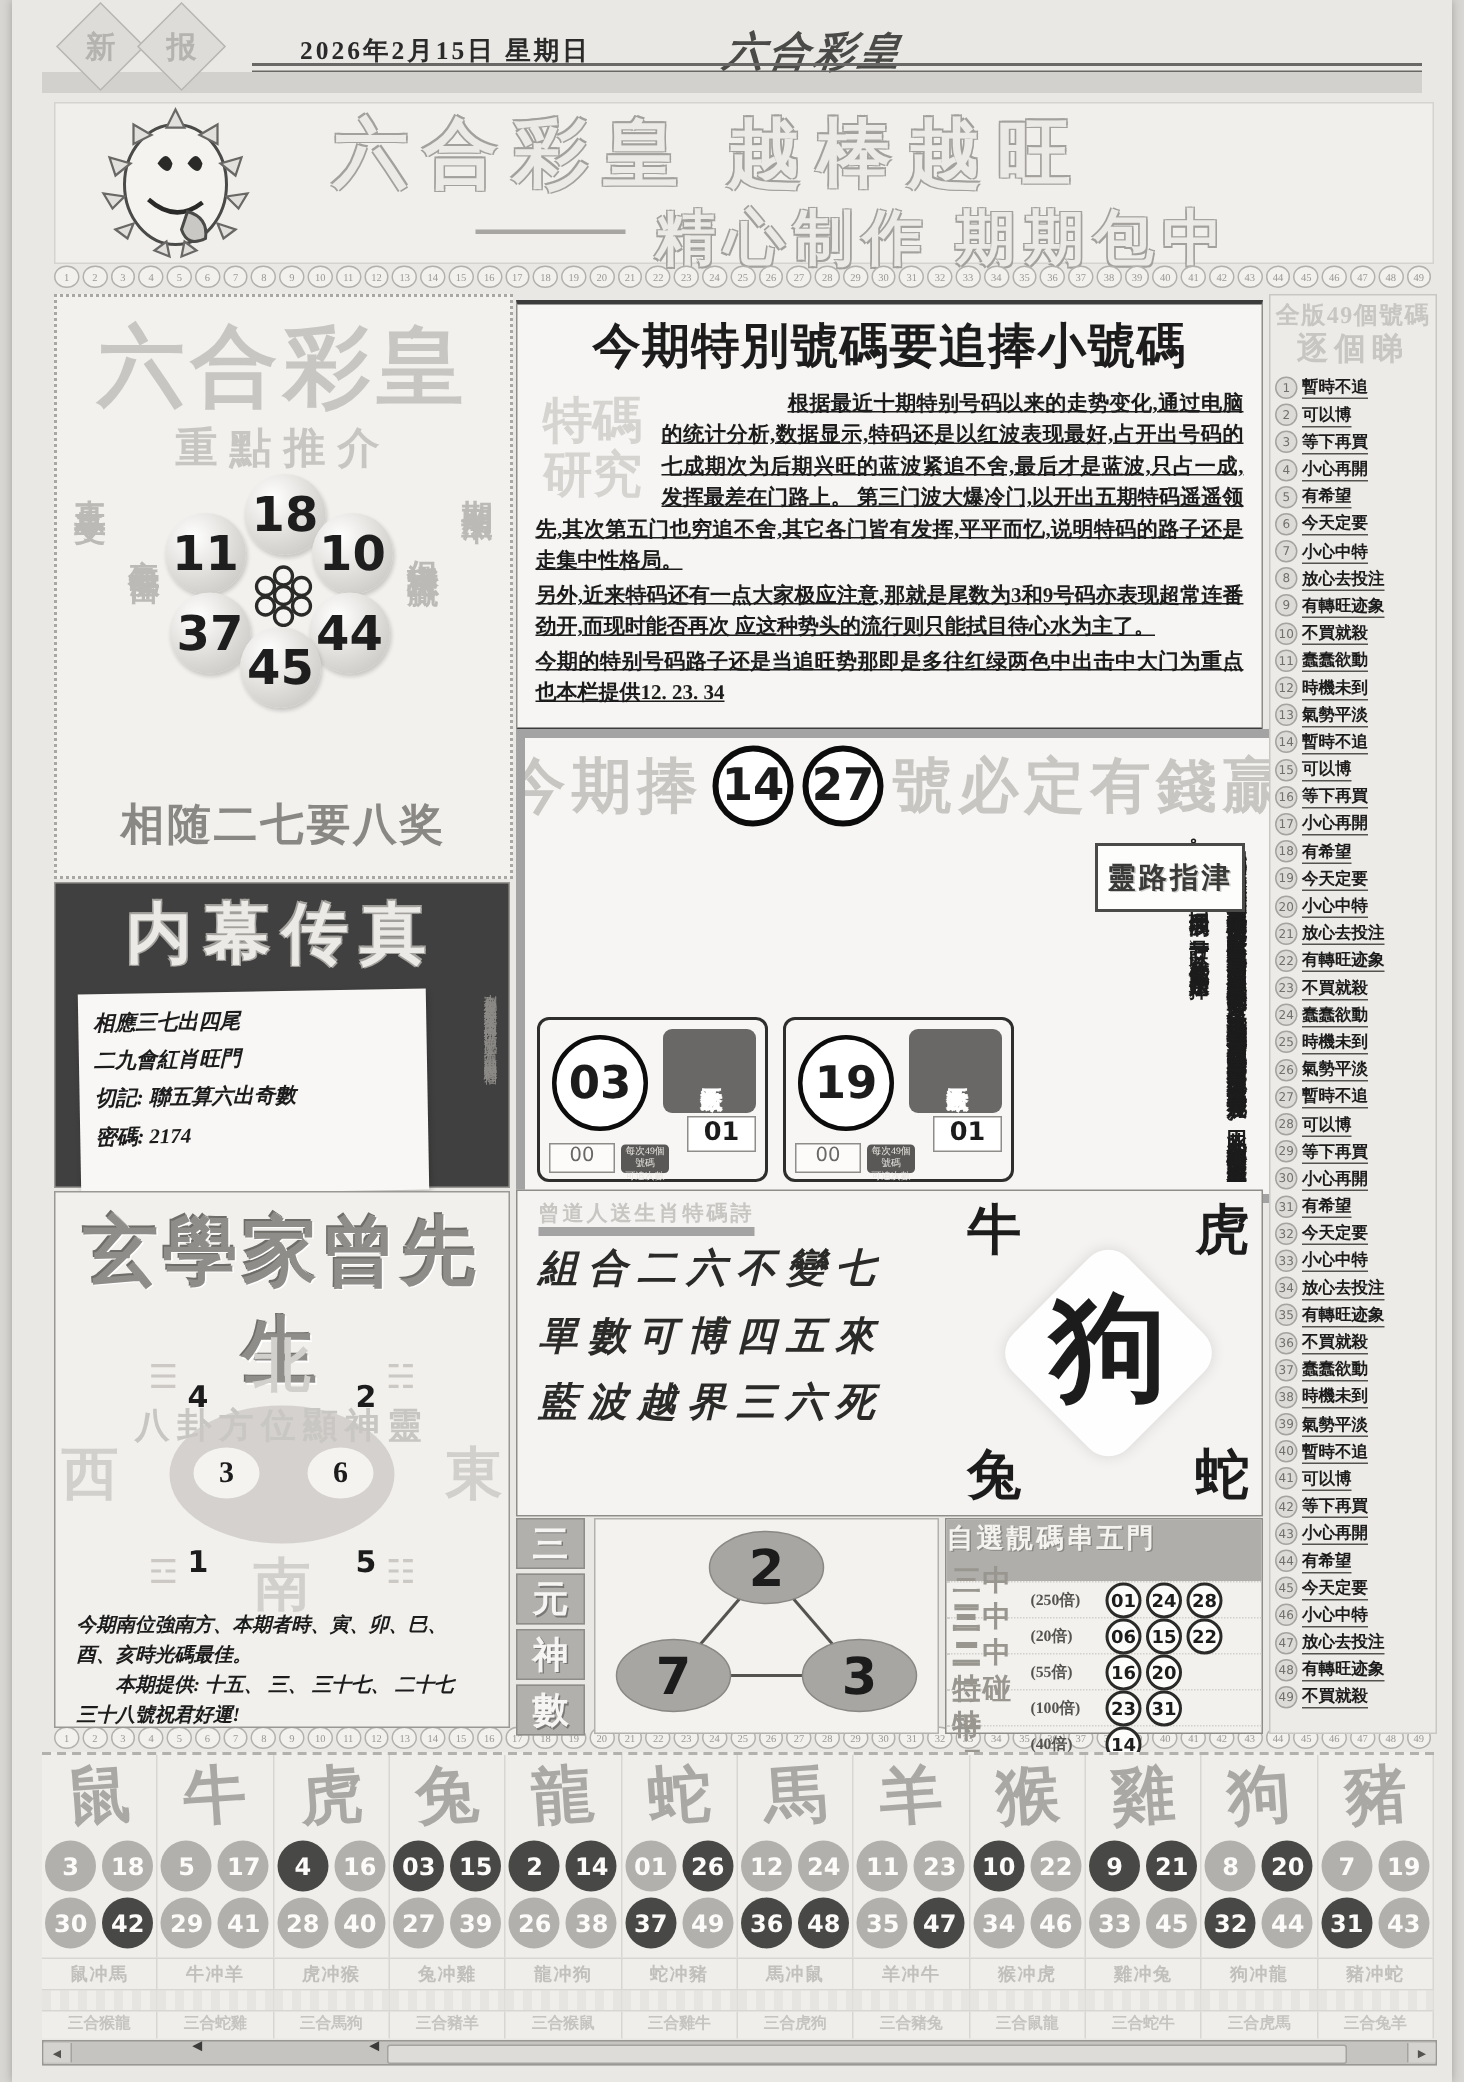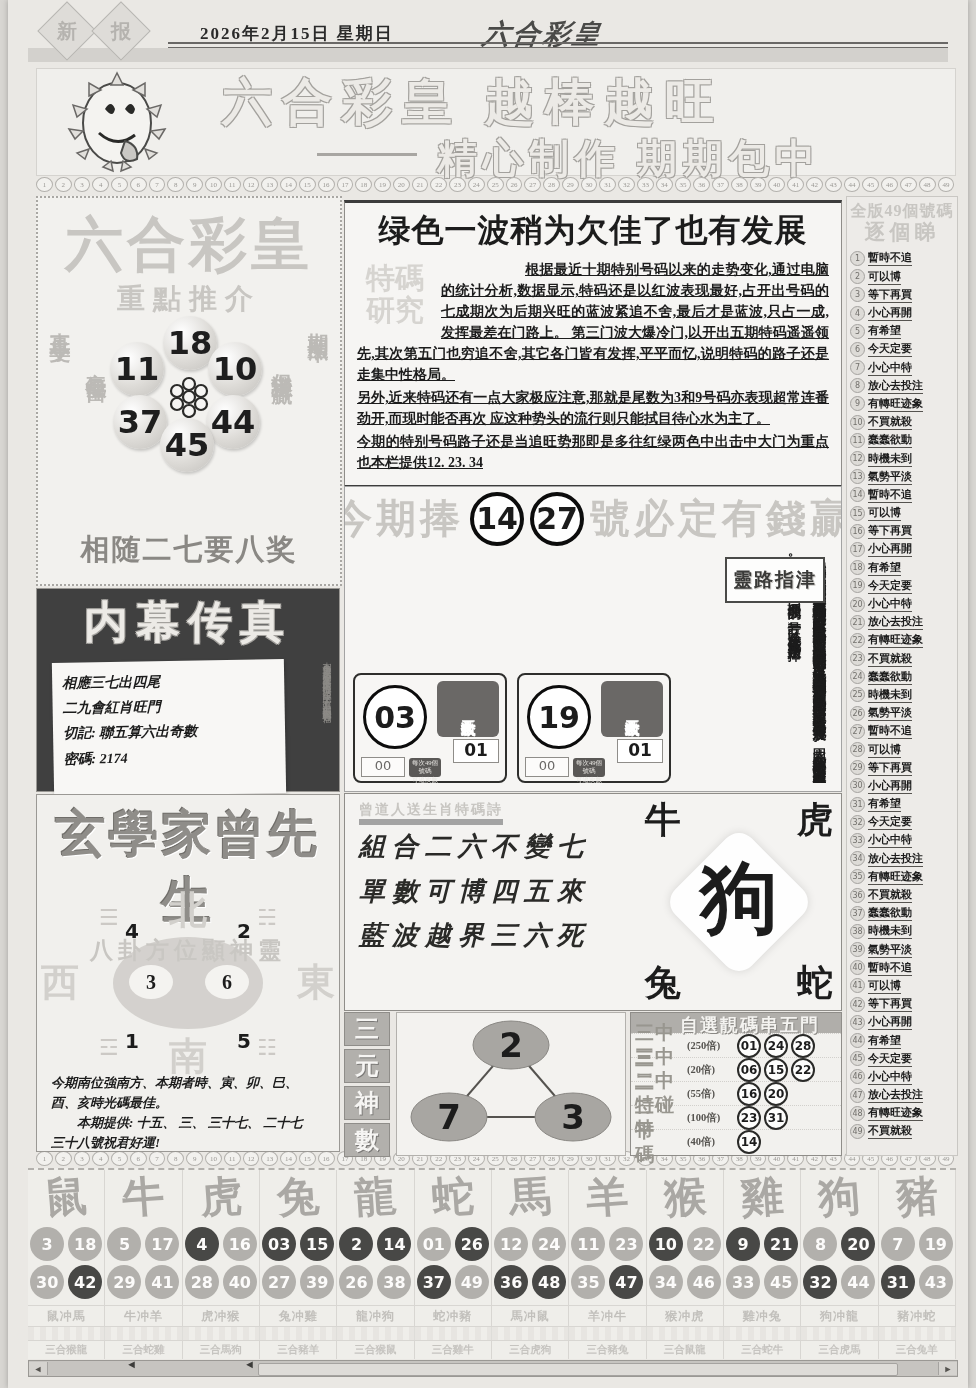--- a/index.html
+++ b/index.html
@@ -52,23 +52,23 @@
   .yy-eye{position:absolute;width:44px;height:34px;background:#f4f3f0;border-radius:50%;display:flex;align-items:center;justify-content:center;font-size:20px;font-weight:bold;color:#1c1c1c;}
   .cnum{position:absolute;font-size:20px;font-weight:bold;color:#1c1c1c;font-family:"DejaVu Sans",sans-serif;}
   .mystic-note{position:absolute;left:14px;top:278px;width:274px;font-style:italic;font-size:13px;font-weight:bold;line-height:1.55;}
   
   .article1{position:absolute;left:336px;top:200px;width:496px;height:282px;border-top:3px solid #3c3c3c;border-bottom:3px solid #3c3c3c;border-left:1px solid #8f8d89;border-right:1px solid #8f8d89;background:#f6f5f3;}
   .a1-h{margin:6px 4px 0;text-align:center;font-size:32px;font-weight:900;letter-spacing:1px;white-space:nowrap;}
   .circled{display:inline-flex;align-items:center;justify-content:center;width:38px;height:38px;border:3px solid #111;border-radius:50%;font-size:25px;font-weight:900;vertical-align:-6px;margin:0 1px;font-family:"DejaVu Sans",sans-serif;}
   .a1-body{padding:6px 12px 0;font-size:14px;font-weight:600;line-height:1.5;text-align:justify;}
   .a1-body p{margin:0 0 2px;text-decoration:underline;}
   .a1-body p.p1{text-indent:0;}
-  .wm{float:left;width:76px;height:64px;margin:4px 8px 0 0;color:#d6d4d0;font-size:29px;font-weight:900;line-height:1.1;text-align:center;}
+  .wm{float:left;width:76px;height:64px;margin:4px 8px 0 0;color:#d6d4d0;font-size:33px;font-weight:900;line-height:1.1;text-align:center;}
   .ind{display:inline-block;width:84px;}
-  .article2{position:absolute;left:336px;top:486px;width:496px;height:304px;border:1px solid #a3a3a3;background:#f6f5f3;overflow:hidden;}
+  .article2{position:absolute;left:336px;top:486px;width:496px;height:304px;border:6px solid #a3a3a3;background:#f6f5f3;overflow:hidden;}
   .a2-h{display:flex;align-items:center;justify-content:center;gap:6px;margin-top:4px;}
   .a2-h .big{font-size:40px;font-weight:900;letter-spacing:4px;white-space:nowrap;}
   .circled-big{display:inline-flex;align-items:center;justify-content:center;width:46px;height:46px;border:4px solid #0c0c0c;border-radius:50%;font-size:30px;font-weight:900;background:#fff;font-family:"DejaVu Sans",sans-serif;}
   .a2-vtext{position:absolute;left:10px;right:10px;top:62px;bottom:8px;writing-mode:vertical-rl;font-size:13.5px;font-weight:600;line-height:1.85;letter-spacing:1px;overflow:hidden;}
   .badge{position:absolute;top:70px;right:16px;width:96px;height:42px;border:2px solid #4a4a48;background:#fdfdfc;display:flex;align-items:center;justify-content:center;font-size:19px;font-weight:900;letter-spacing:2px;color:#3a3a38;text-shadow:1px 1px 0 #cfcdc9;z-index:3;}
   .statrow{position:absolute;left:8px;bottom:8px;display:flex;gap:10px;z-index:2;}
   .statbox{width:150px;height:106px;border:2px solid #2e2e2c;border-radius:8px;background:#f7f6f4;position:relative;}
   .sb-circle{position:absolute;left:8px;top:10px;width:58px;height:58px;border:3px solid #0c0c0c;border-radius:50%;display:flex;align-items:center;justify-content:center;font-size:30px;font-weight:900;font-family:"DejaVu Sans",sans-serif;background:#fff;}
   .sb-label{position:absolute;right:6px;top:6px;width:62px;height:56px;background:#6a6866;border-radius:6px;color:#fff;writing-mode:vertical-rl;font-size:15px;font-weight:bold;display:flex;align-items:center;justify-content:center;line-height:1.9;}
   .sb-val{position:absolute;right:6px;top:64px;width:44px;height:22px;border:1px solid #8f8d89;background:#fff;font-size:17px;font-weight:bold;text-align:center;font-family:"DejaVu Sans",sans-serif;}
@@ -79,21 +79,21 @@
   .poem-h{font-size:14px;font-weight:bold;letter-spacing:2px;border-bottom:6px solid #a3a3a3;display:inline-block;}
   .poem-lines div{font-size:26px;font-weight:bold;font-style:italic;letter-spacing:7px;line-height:1.72;color:#2a2a28;}
   .poem-right{position:relative;flex:1;}
   .zcorner{position:absolute;font-size:36px;font-weight:900;}
   .zdiamond{position:absolute;left:50%;top:50%;width:108px;height:108px;margin:-54px 0 0 -54px;background:#fefefe;transform:rotate(45deg);border-radius:18px;box-shadow:0 0 10px rgba(0,0,0,.12);}
   .zcenter{position:absolute;left:50%;top:50%;transform:translate(-50%,-52%);font-size:78px;font-weight:900;}
   .sanyuan{position:absolute;left:336px;top:1012px;width:46px;height:142px;display:flex;flex-direction:column;gap:3px;}
   .sanyuan div{flex:1;background:#b2b0ac;border:1px solid #8f8d89;color:#f6f5f3;font-size:24px;font-weight:900;display:flex;align-items:center;justify-content:center;text-shadow:1px 1px 0 #7a7876;}
   .tri{position:absolute;left:388px;top:1012px;width:228px;height:142px;background:#f3f2ef;border:1px solid #b3b1ad;}
   .selfsel{position:absolute;left:622px;top:1012px;width:210px;height:142px;border:1px solid #8f8d89;background:#f2f1ee;}
-  .ss-title{height:20px;background:#b0aeaa;color:#f4f3f0;font-size:18px;font-weight:900;letter-spacing:2px;text-align:center;line-height:24px;text-shadow:1px 1px 0 #8a8884;padding-left:28px;}
+  .ss-title{height:41px;background:#b0aeaa;color:#f4f3f0;font-size:18px;font-weight:900;letter-spacing:2px;line-height:24px;text-shadow:1px 1px 0 #8a8884;}
   .ss-row{display:flex;align-items:center;height:23px;padding:0 4px;border-top:1px dotted #d2d0cc;}
   .ss-label{width:52px;font-size:19px;font-weight:900;color:#98968f;letter-spacing:1px;}
   .ss-odds{width:50px;font-size:10.5px;font-weight:bold;color:#55534f;}
   .ss-nums{display:flex;gap:3px;}
   .ss-nums b{width:20px;height:20px;border:2px solid #2a2a28;border-radius:50%;display:flex;align-items:center;justify-content:center;font-size:12px;font-weight:900;font-family:"DejaVu Sans",sans-serif;background:#fdfdfc;}
   
   .rightcol{position:absolute;left:838px;top:196px;width:110px;height:958px;background:#edebe8;border:1px solid #c9c7c3;}
   .rc-head{text-align:center;padding-top:4px;line-height:1.2;}
   .rc-h1{font-size:16px;font-weight:900;letter-spacing:1px;}
   .rc-h2{font-size:21px;font-weight:900;letter-spacing:4px;}
@@ -340,21 +340,21 @@
     </div>
     <div class="mystic-note" id="mystic-note">
         <div>今期南位強南方、本期者時、寅、卯、巳、</div>
         <div>酉、亥時光碼最佳。</div>
         <div>　　本期提供:  十五、 三、 三十七、 二十七</div>
         <div>三十八號祝君好運!</div>
       </div>
   </div>
 
   <div class="article1">
-    <div class="a1-h">绿色一波稍为欠佳了也有发展</div>
+    <div class="a1-h">今期特別號碼要追捧小號碼</div>
     <div class="a1-body">
       <div class="wm"><span>特碼</span><br><span>研究</span></div>
       <p class="p1"><span class="ind"></span><span>根据最近十期特别号码以来的走势变化,通过电脑的统计分析,数据显示,特码还是以红波表现最好,占开出号码的七成期次为后期兴旺的蓝波紧追不舍,最后才是蓝波,只占一成,发挥最差在门路上。 第三门波大爆冷门,以开出五期特码遥遥领先,其次第五门也穷追不舍,其它各门皆有发挥,平平而忆,说明特码的路子还是走集中性格局。</span></p>
       <p><span>另外,近来特码还有一点大家极应注意,那就是尾数为3和9号码亦表现超常连番劲开,而现时能否再次 应这种势头的流行则只能拭目待心水为主了。</span></p>
       <p><span>今期的特别号码路子还是当追旺势那即是多往红绿两色中出击中大门为重点也本栏提供12. 23. 34</span></p>
     </div>
   </div>
 
   <div class="article2">
     <div class="a2-h">

